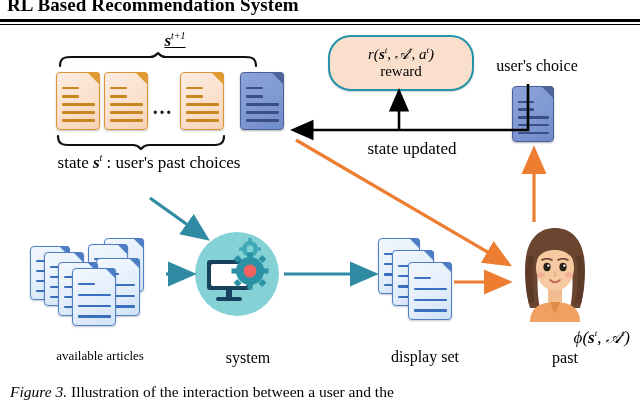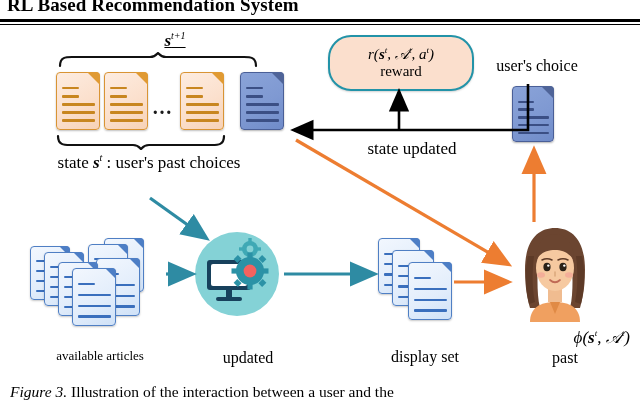--- a/index.html
+++ b/index.html
@@ -314,21 +314,21 @@
             <rect x="-15" y="-15" width="5.2" height="6" transform="rotate(45 -12.4 -12)"></rect>
             <rect x="9.8" y="9" width="5.2" height="6" transform="rotate(45 12.4 12)"></rect>
             <rect x="9.8" y="-15" width="5.2" height="6" transform="rotate(-45 12.4 -12)"></rect>
             <rect x="-15" y="9" width="5.2" height="6" transform="rotate(-45 -12.4 12)"></rect>
           </g>
           <circle r="6.4" fill="#f4625f"></circle>
         </g>
       </svg>
     </div>
 
-    <div class="lbl plain" style="left:188px;top:323px;width:120px;font-size:16px;">updated</div>
+    <div class="lbl plain" style="left:188px;top:323px;width:120px;font-size:16px;">system</div>
 
     <div style="position:absolute;left:378px;top:212px;width:100px;height:86px;">
       <div class="doc lightblue" style="left:0px;top:0px;width:42px;height:56px;">
         <div class="page"></div>
           <div class="fold"></div>
         <div class="lines">
             <i class="short"></i>
             <i class="full"></i>
             <i class="full"></i>
             <i class="full"></i>

